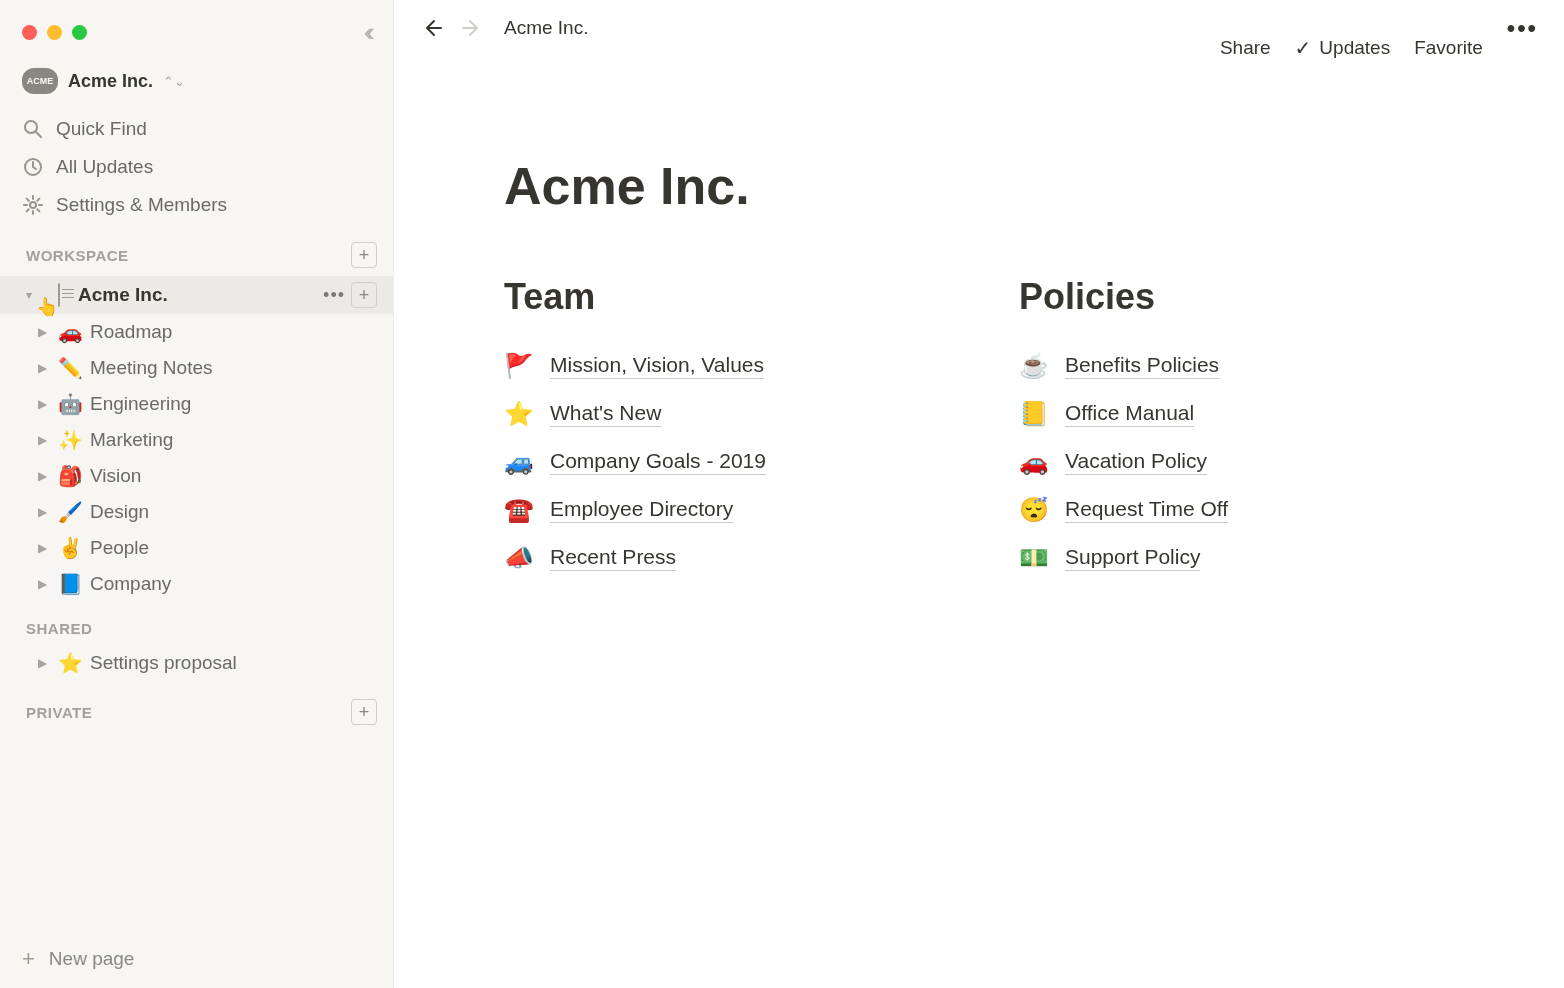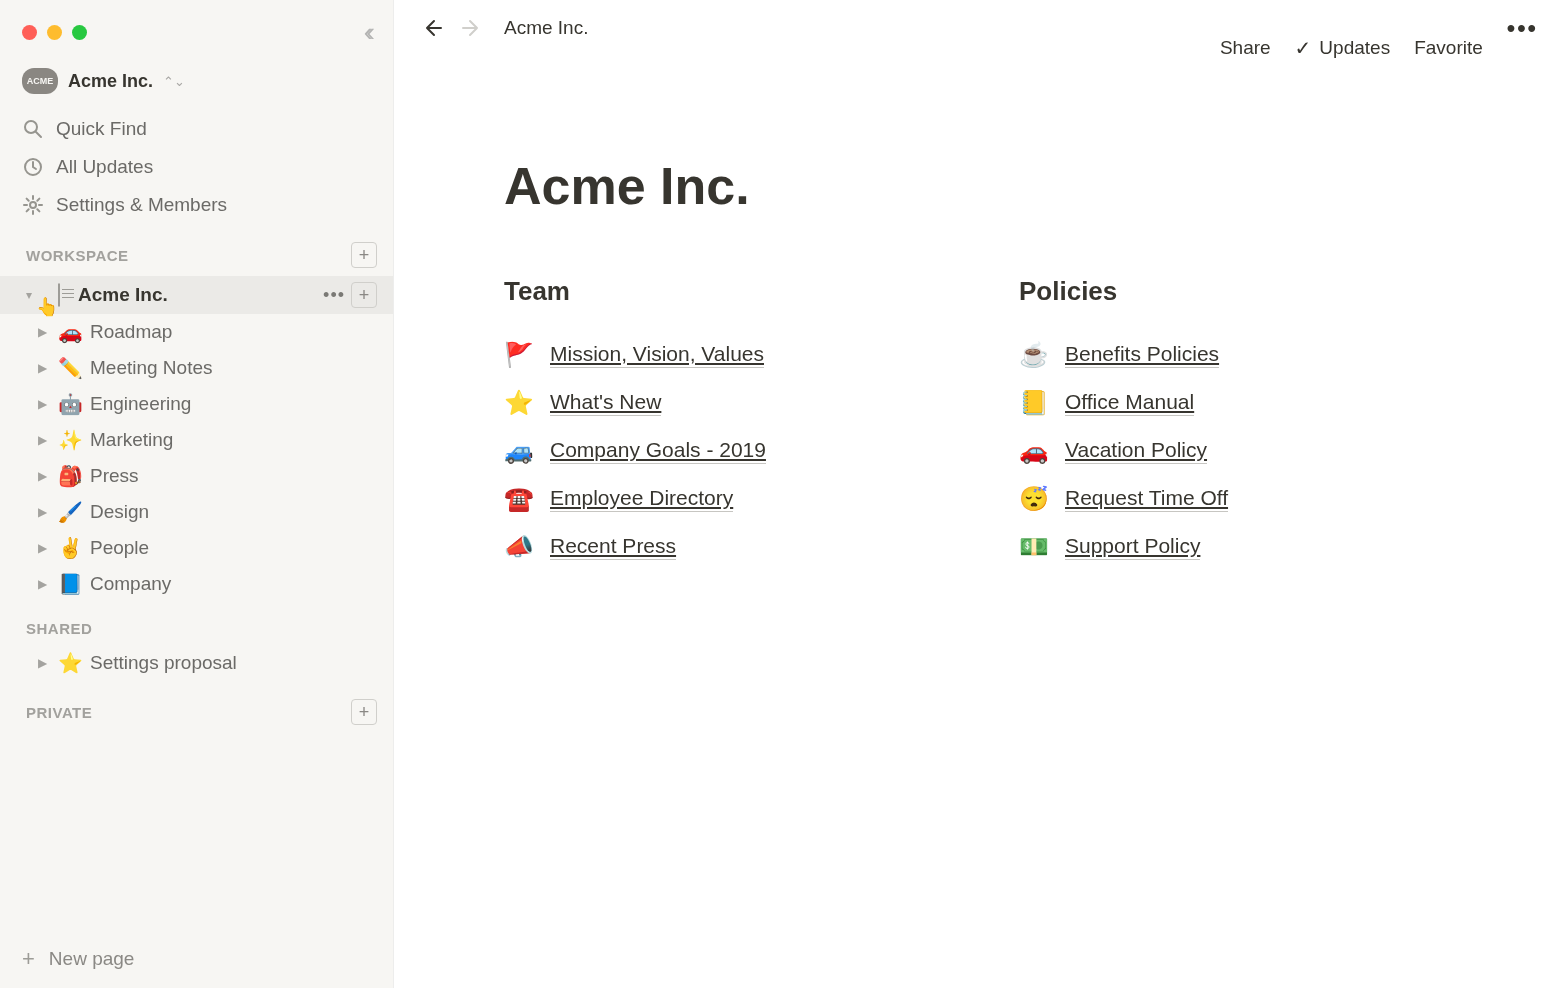--- a/index.html
+++ b/index.html
@@ -243,39 +243,38 @@
   font-weight: 700;
   color: #37352f;
   margin-bottom: 60px;
 }
 .columns {
   display: flex;
   gap: 80px;
 }
 .col { flex: 1; max-width: 460px; }
 .col-heading {
-  font-size: 26px;
+  font-size: 36px;
   font-weight: 700;
   color: #37352f;
   margin-bottom: 24px;
 }
 .link-row {
   display: flex;
   align-items: center;
   gap: 14px;
   padding: 10px 0;
   font-size: 21px;
   cursor: pointer;
 }
 .link-emoji { font-size: 24px; width: 32px; }
 .link-text {
   border-bottom: 1px solid #c7c6c2;
   padding-bottom: 1px;
   color: #37352f;
-  text-decoration: underline;
 }
 svg { display: block; }
 </style>
 </head>
 <body>
 
 <div class="app">
 
   <aside class="sidebar">
     <div class="titlebar">
@@ -354,21 +353,21 @@
           <span class="tree-label">Engineering</span>
         </div>
         <div class="tree-item child">
           <span class="tree-caret">▶</span>
           <span class="tree-emoji">✨</span>
           <span class="tree-label">Marketing</span>
         </div>
         <div class="tree-item child">
           <span class="tree-caret">▶</span>
           <span class="tree-emoji">🎒</span>
-          <span class="tree-label">Press</span>
+          <span class="tree-label">Vision</span>
         </div>
         <div class="tree-item child">
           <span class="tree-caret">▶</span>
           <span class="tree-emoji">🖌️</span>
           <span class="tree-label">Design</span>
         </div>
         <div class="tree-item child">
           <span class="tree-caret">▶</span>
           <span class="tree-emoji">✌️</span>
           <span class="tree-label">People</span>

